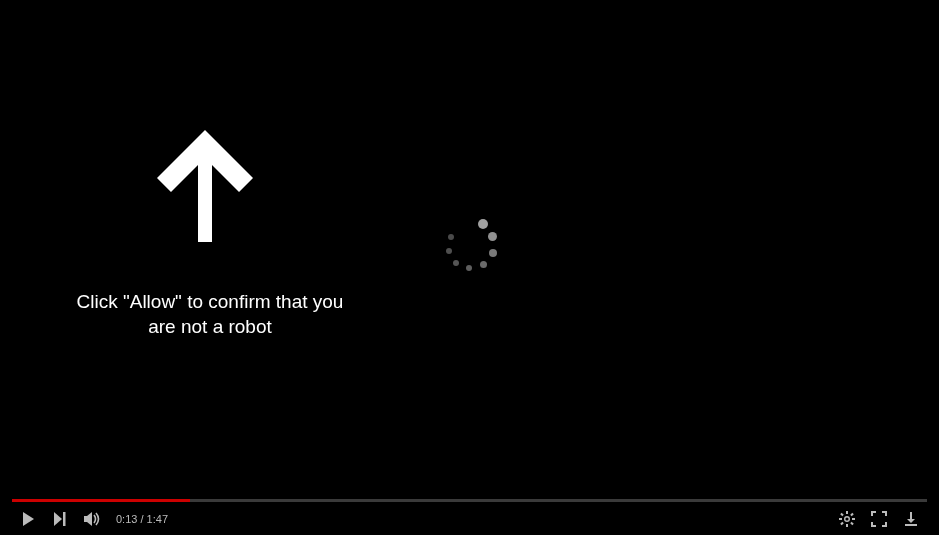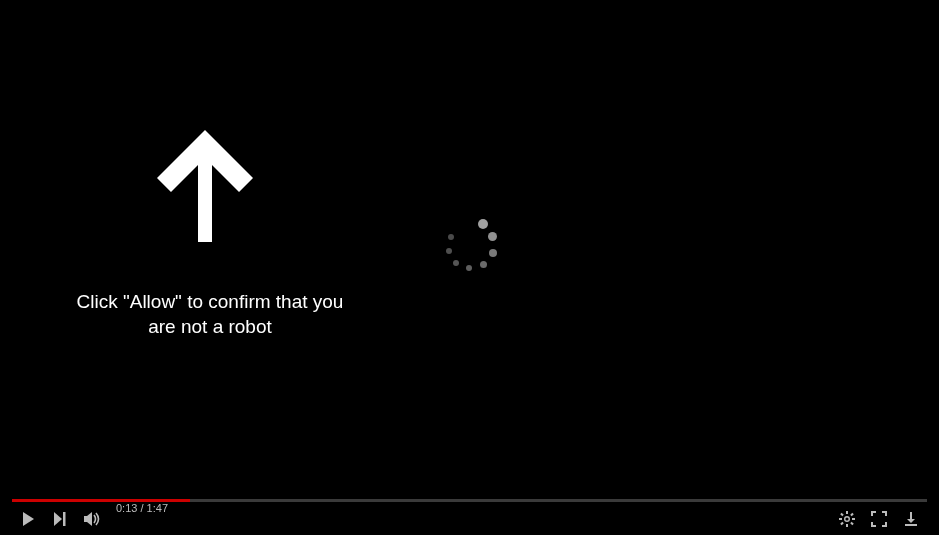--- a/index.html
+++ b/index.html
@@ -64,20 +64,21 @@
       background: #cc0000;
       width: 19.5%;
     }
     .controls {
       position: absolute;
       bottom: 0;
       left: 0;
       right: 0;
       height: 33px;
       display: flex;
+      align-items: center;
       padding: 0 12px;
       color: #ccc;
     }
     .ctrl-btn {
       background: none;
       border: none;
       cursor: pointer;
       padding: 0 8px;
       height: 33px;
       display: flex;

